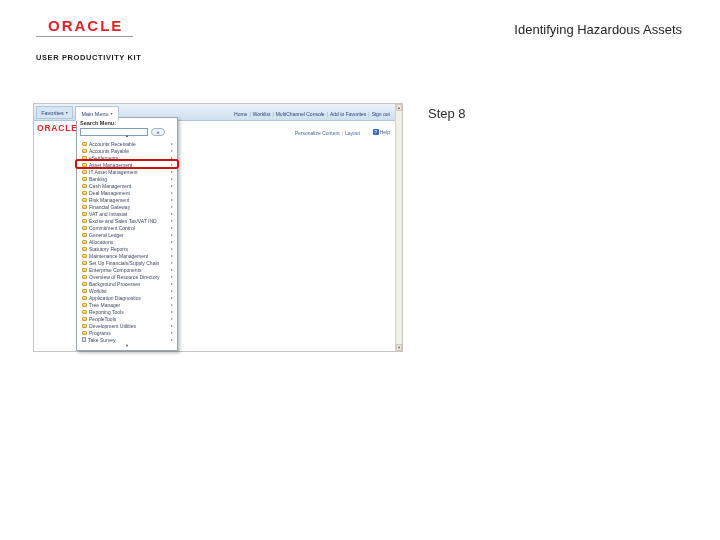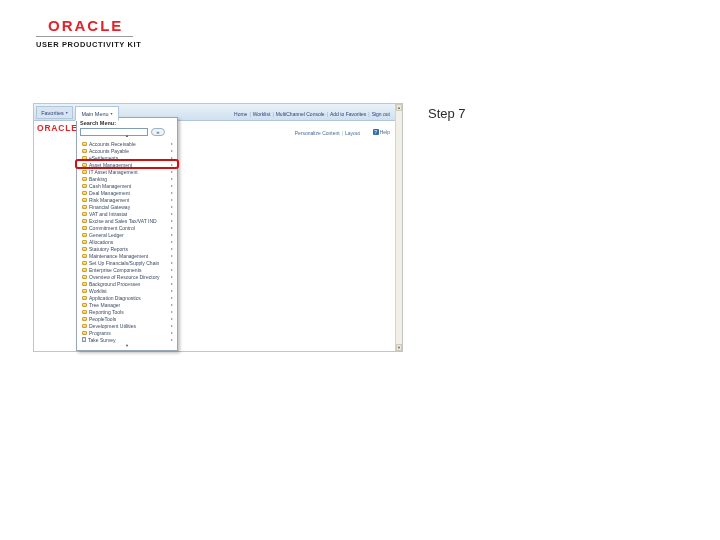--- a/index.html
+++ b/index.html
@@ -7,21 +7,21 @@
   .slide {
     position:relative; width:720px; height:540px; background:#ffffff;
     font-family:"Liberation Sans", sans-serif; overflow:hidden;
   }
   
   .upk-logo { position:absolute; left:36px; top:17px; }
   .oracle-word {
     display:inline-block; color:#e0242a; font-weight:bold; font-size:15px;
     letter-spacing:2px; padding:0 10px 2px 12px; border-bottom:1px solid #9a9a9a;
   }
-  .upk-tagline { font-size:7.5px; font-weight:bold; color:#1b1b1b; letter-spacing:0.6px; margin-top:3px; }
+  .upk-tagline { font-size:7.5px; font-weight:bold; color:#1b1b1b; letter-spacing:0.6px; margin-top:16px; }
   .slide-title { position:absolute; right:38px; top:22px; font-size:13px; color:#1f1f1f; }
 
   
   .step-label { position:absolute; left:428px; top:106px; font-size:13px; color:#2b2b2b; }
   .step-instruction { position:absolute; left:428px; top:148px; font-size:13px; color:#2b2b2b; }
   .step-instruction b { color:#1c2e74; font-weight:bold; }
 
   
   .shot {
     position:absolute; left:33px; top:103px; width:370px; height:249px;
@@ -89,22 +89,23 @@
 </style>
 </head>
 <body>
 
 <div class="slide">
 
   <div class="upk-logo">
     <span class="oracle-word">ORACLE</span>
     <div class="upk-tagline">USER PRODUCTIVITY KIT</div>
   </div>
-
-  <div class="step-label">Step 7</div>
+  <div class="slide-title">Identifying Hazardous Assets</div>
+
+  <div class="step-label">Step 8</div>
 
   <div class="shot">
 
     <div class="topbar"></div>
 
     <div class="navtab favorites">
       <span>Favorites</span>
       <span class="caret">▾</span>
     </div>
     <div class="navtab mainmenu">

